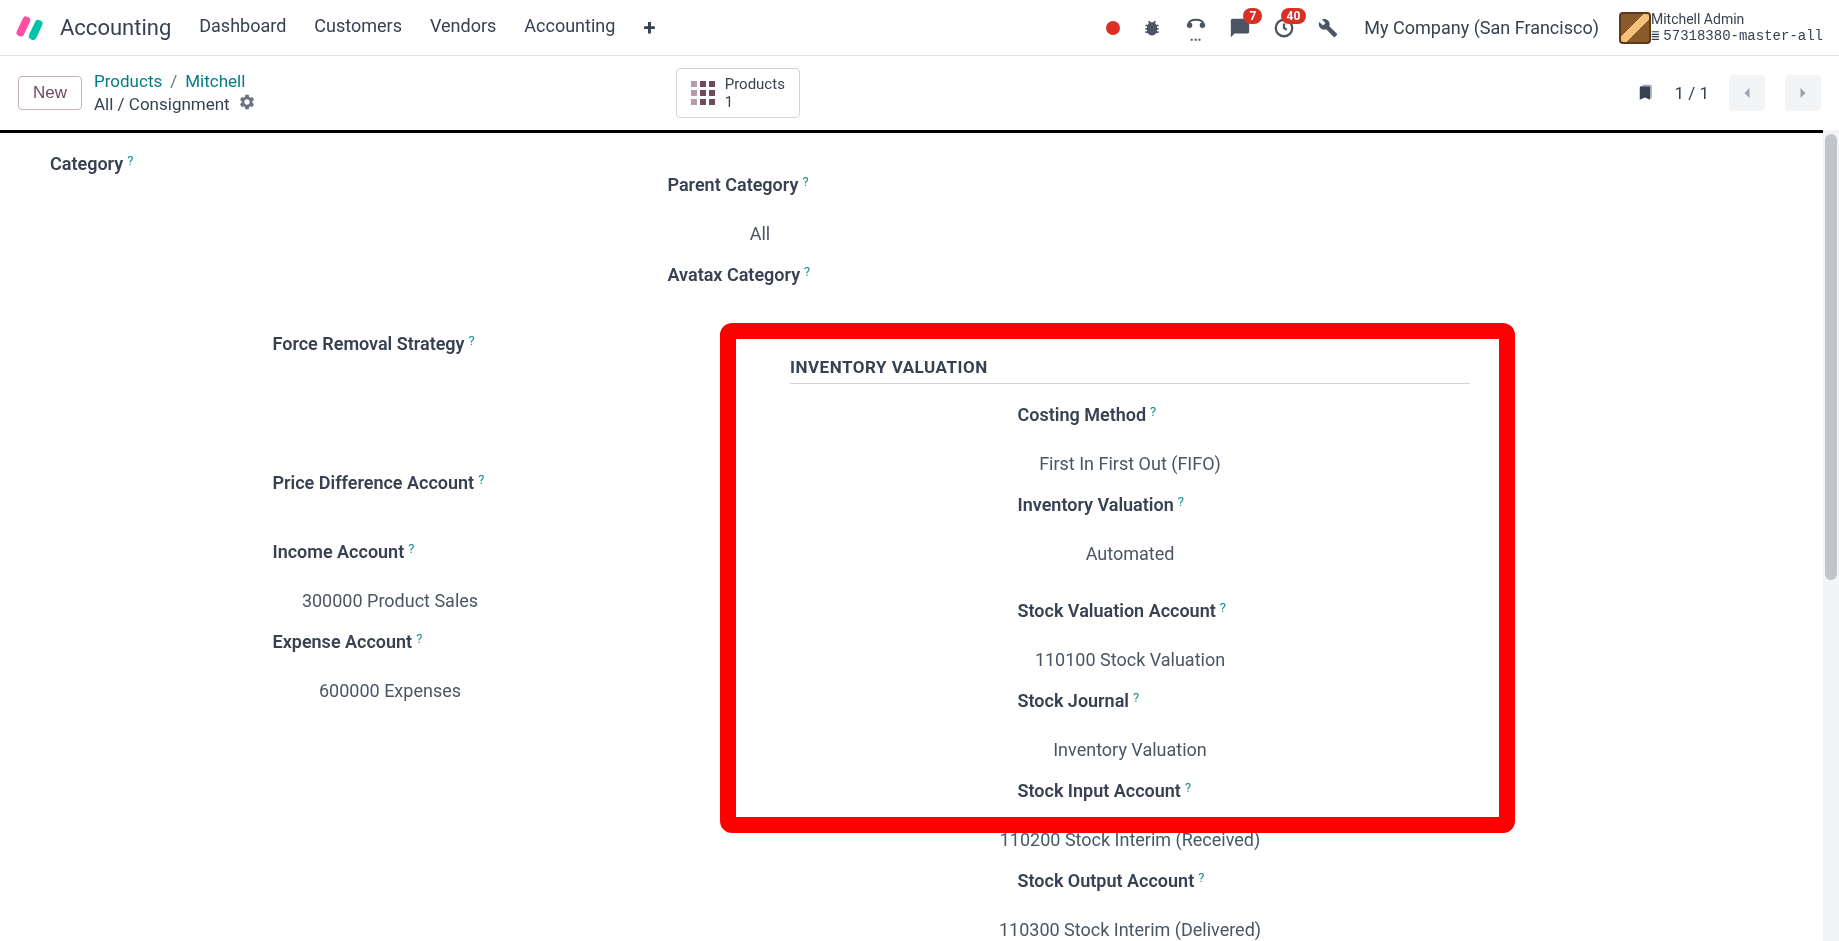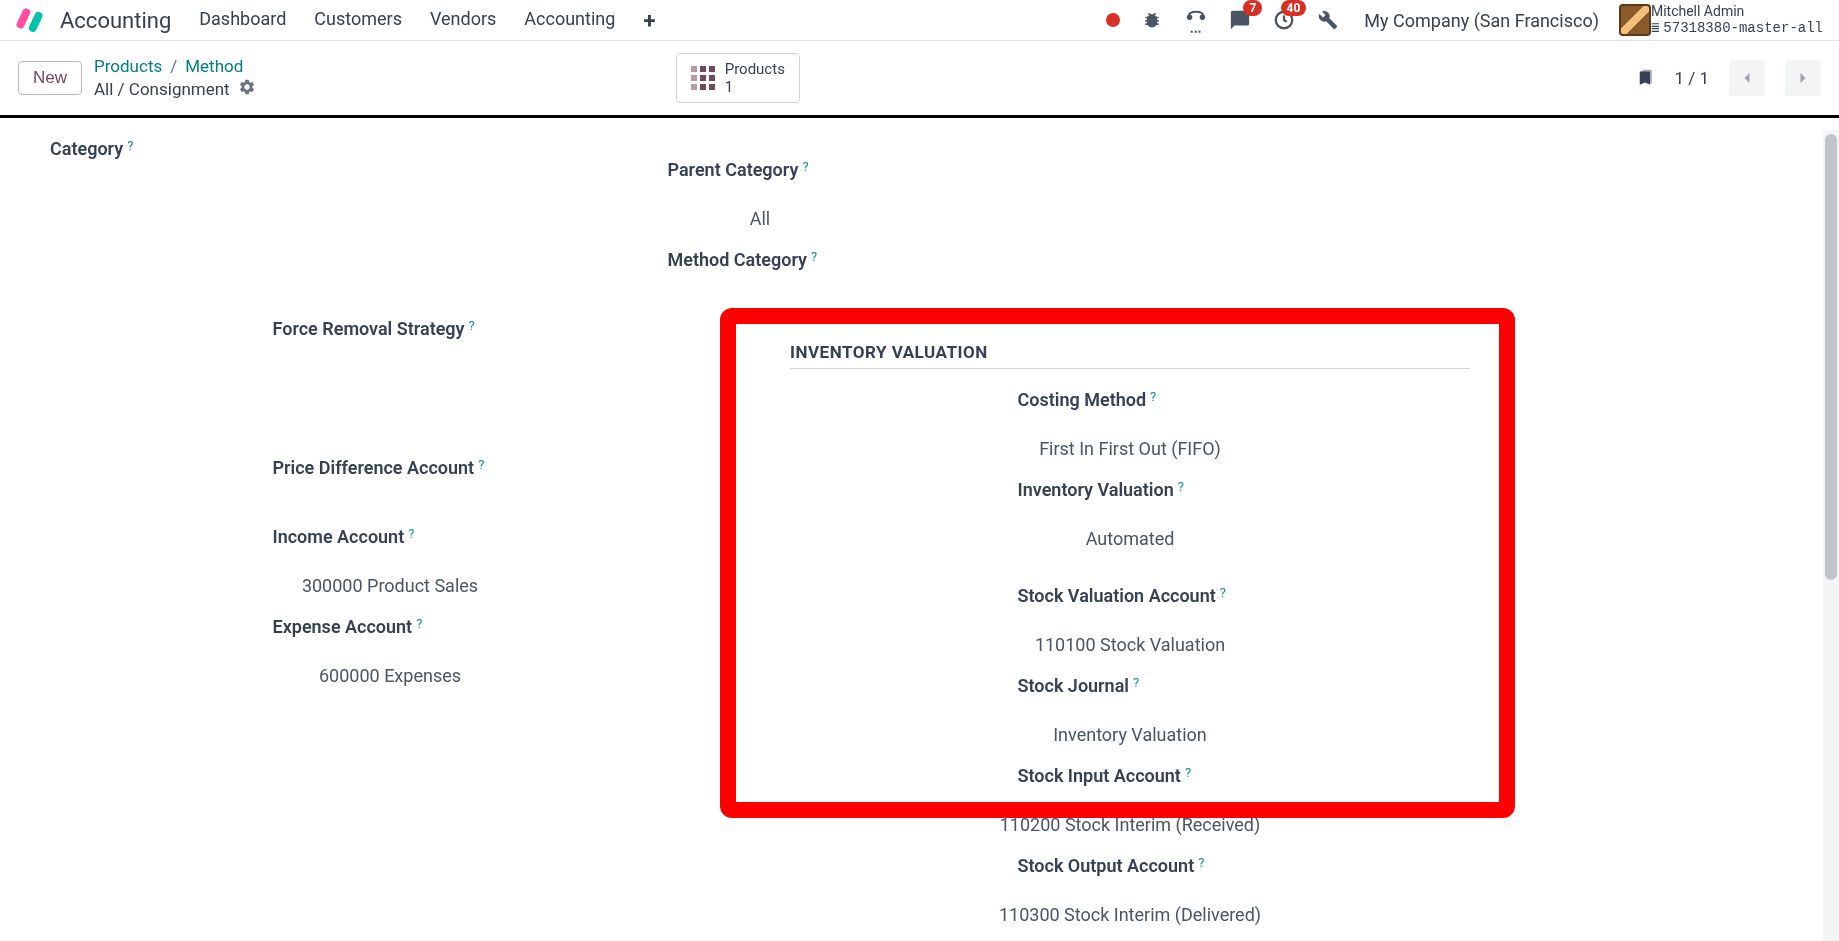--- a/index.html
+++ b/index.html
@@ -1,19 +1,19 @@
 <!DOCTYPE html>
 <html><head>
   <meta charset="utf-8">
   <style>
     * { box-sizing: border-box; margin: 0; padding: 0; }
     body { font-family: -apple-system, BlinkMacSystemFont, "Segoe UI", Roboto, "Helvetica Neue", Arial, sans-serif; font-size: 16px; color: #374151; background: #fff; }
     
     
-    .navbar { display: flex; align-items: center; height: 41px; padding: 0 16px; border-bottom: 1px solid #dee2e6; gap: 8px; }
+    .navbar { display: flex; align-items: center; height: 56px; padding: 0 16px; border-bottom: 1px solid #dee2e6; gap: 8px; }
     .navbar-logo { width: 28px; height: 28px; margin-right: 8px; }
     .navbar-brand { font-size: 22px; color: #374151; margin-right: 20px; }
     .navbar-menu { display: flex; gap: 28px; flex: 1; }
     .navbar-menu a { color: #374151; text-decoration: none; font-size: 18px; }
     .navbar-icons { display: flex; align-items: center; gap: 20px; margin-right: 16px; }
     .icon-btn { position: relative; display: inline-flex; align-items: center; justify-content: center; width: 24px; height: 24px; cursor: pointer; color: #4b5563; }
     .badge { position: absolute; top: -8px; right: -10px; background: #d93025; color: #fff; font-size: 12px; font-weight: bold; border-radius: 10px; padding: 1px 6px; min-width: 18px; text-align: center; }
     .navbar-company { font-size: 18px; color: #374151; }
     .navbar-user { display: flex; align-items: center; margin-left: 12px; }
     .avatar { width: 32px; height: 32px; border-radius: 4px; background: linear-gradient(135deg,#8b5a2b 40%,#f4c07a 40%,#f4c07a 60%,#8b5a2b 60%); border: 2px solid #5b3a1a; }
@@ -125,21 +125,21 @@
     </div>
   </div>
 </div>
 
 <div class="control-bar">
   <button class="btn-new">New</button>
   <div class="breadcrumb-wrap">
     <div class="breadcrumb">
       <a>Products</a>
       <span class="sep">/</span>
-      <a>Method</a>
+      <a>Mitchell</a>
     </div>
     <div class="breadcrumb-sub">
       <span>All / Consignment</span>
       <span class="gear-small">
         <svg viewBox="0 0 24 24" width="18" height="18" fill="currentColor">
             <path d="M19.14 12.94c.04-.3.06-.61.06-.94 0-.32-.02-.64-.07-.94l2.03-1.58c.18-.14.23-.41.12-.61l-1.92-3.32c-.12-.22-.37-.29-.59-.22l-2.39.96c-.5-.38-1.03-.7-1.62-.94l-.36-2.54c-.04-.24-.24-.41-.48-.41h-3.84c-.24 0-.43.17-.47.41l-.36 2.54c-.59.24-1.13.57-1.62.94l-2.39-.96c-.22-.08-.47 0-.59.22L2.74 8.87c-.12.21-.08.47.12.61l2.03 1.58c-.05.3-.09.63-.09.94s.02.64.07.94l-2.03 1.58c-.18.14-.23.41-.12.61l1.92 3.32c.12.22.37.29.59.22l2.39-.96c.5.38 1.03.7 1.62.94l.36 2.54c.05.24.24.41.48.41h3.84c.24 0 .44-.17.47-.41l.36-2.54c.59-.24 1.13-.56 1.62-.94l2.39.96c.22.08.47 0 .59-.22l1.92-3.32c.12-.22.07-.47-.12-.61l-2.01-1.58zM12 15.6c-1.98 0-3.6-1.62-3.6-3.6s1.62-3.6 3.6-3.6 3.6 1.62 3.6 3.6-1.62 3.6-3.6 3.6z"></path>
           </svg>
       </span>
     </div>
   </div>
@@ -195,21 +195,21 @@
   
   <div class="row">
     <span class="field-label">
         <span>Parent Category</span>
         <span class="help-q">?</span>
       </span>
     <span class="value">All</span>
   </div>
   <div class="row">
     <span class="field-label">
-        <span>Method Category</span>
+        <span>Avatax Category</span>
         <span class="help-q">?</span>
       </span>
     <span class="value"></span>
   </div>
   
   <div class="columns">
     <div class="col">
       <div class="row">
         <span class="field-label">
             <span>Force Removal Strategy</span>

